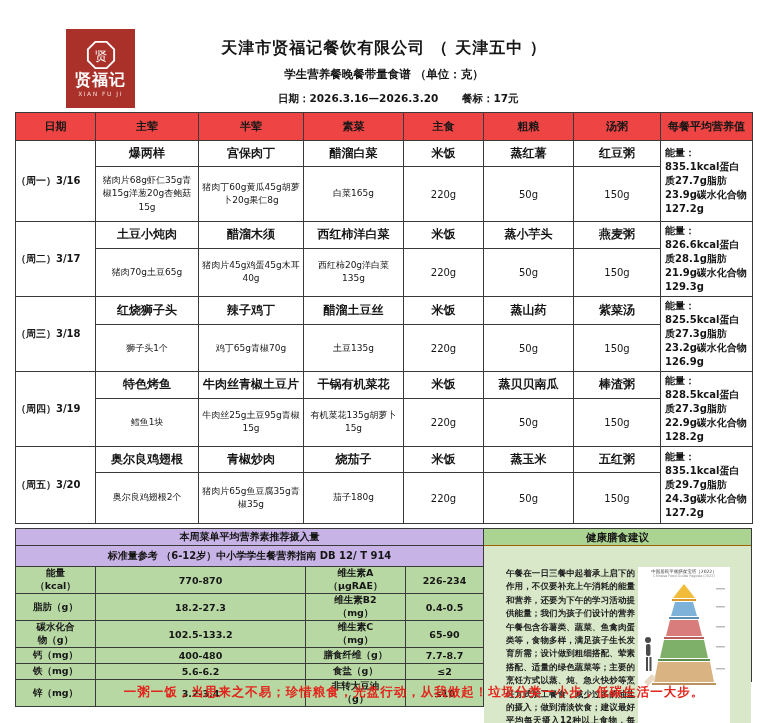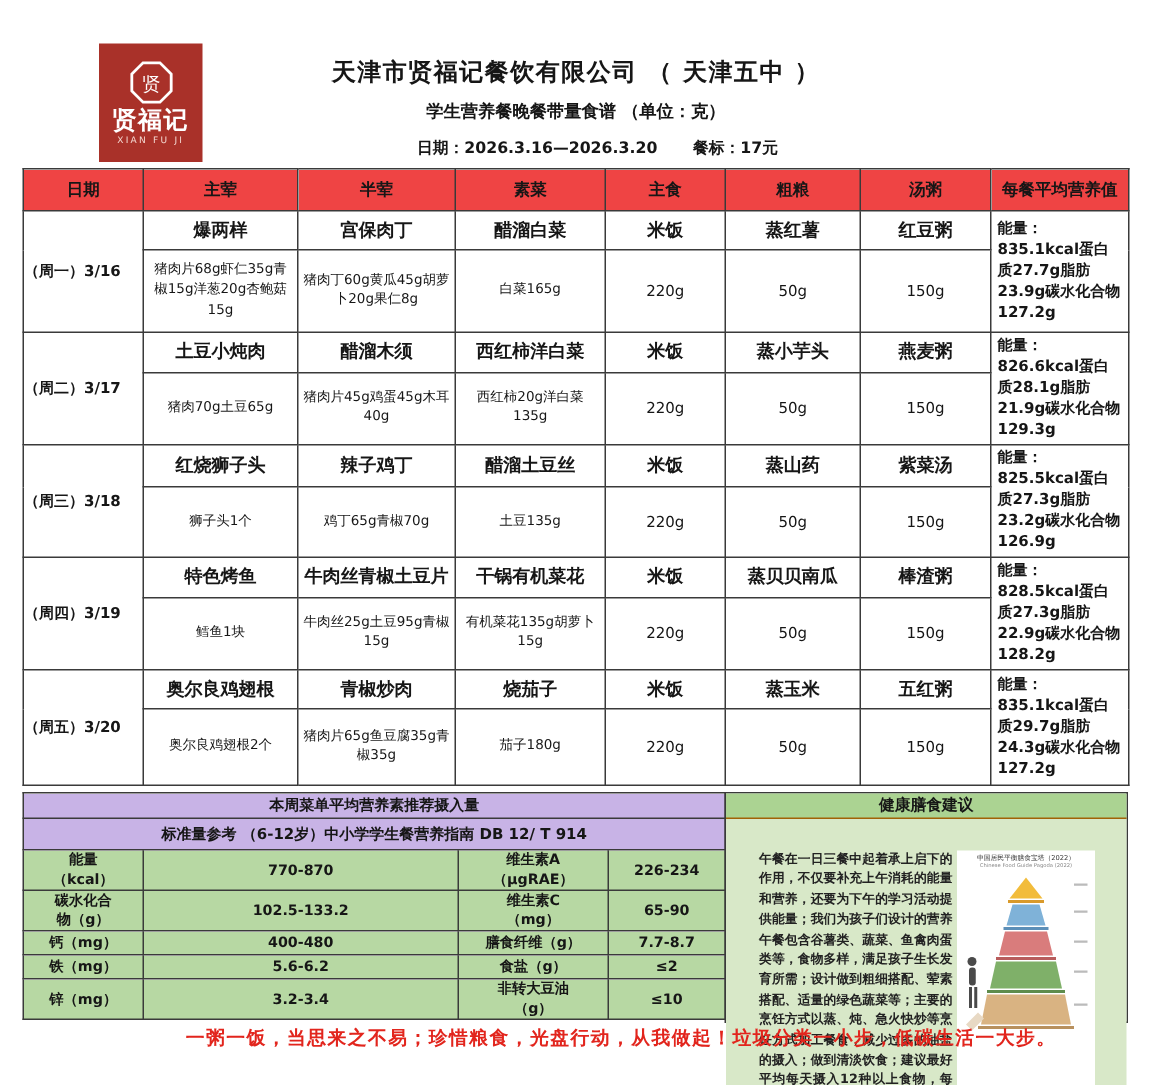--- a/index.html
+++ b/index.html
@@ -213,20 +213,26 @@
     <tr>
       <td class="ref" colspan="4">标准量参考 （6-12岁）中小学学生餐营养指南  DB 12/ T 914</td>
     </tr>
     <tr>
       <td>能量（kcal）</td>
       <td>770-870</td>
       <td>维生素A（μgRAE）</td>
       <td>226-234</td>
     </tr>
     <tr>
+      <td>脂肪（g）</td>
+      <td>18.2-27.3</td>
+      <td>维生素B2（mg）</td>
+      <td>0.4-0.5</td>
+    </tr>
+    <tr>
       <td>碳水化合物（g）</td>
       <td>102.5-133.2</td>
       <td>维生素C（mg）</td>
       <td>65-90</td>
     </tr>
     <tr>
       <td>钙（mg）</td>
       <td>400-480</td>
       <td>膳食纤维（g）</td>
       <td>7.7-8.7</td>

